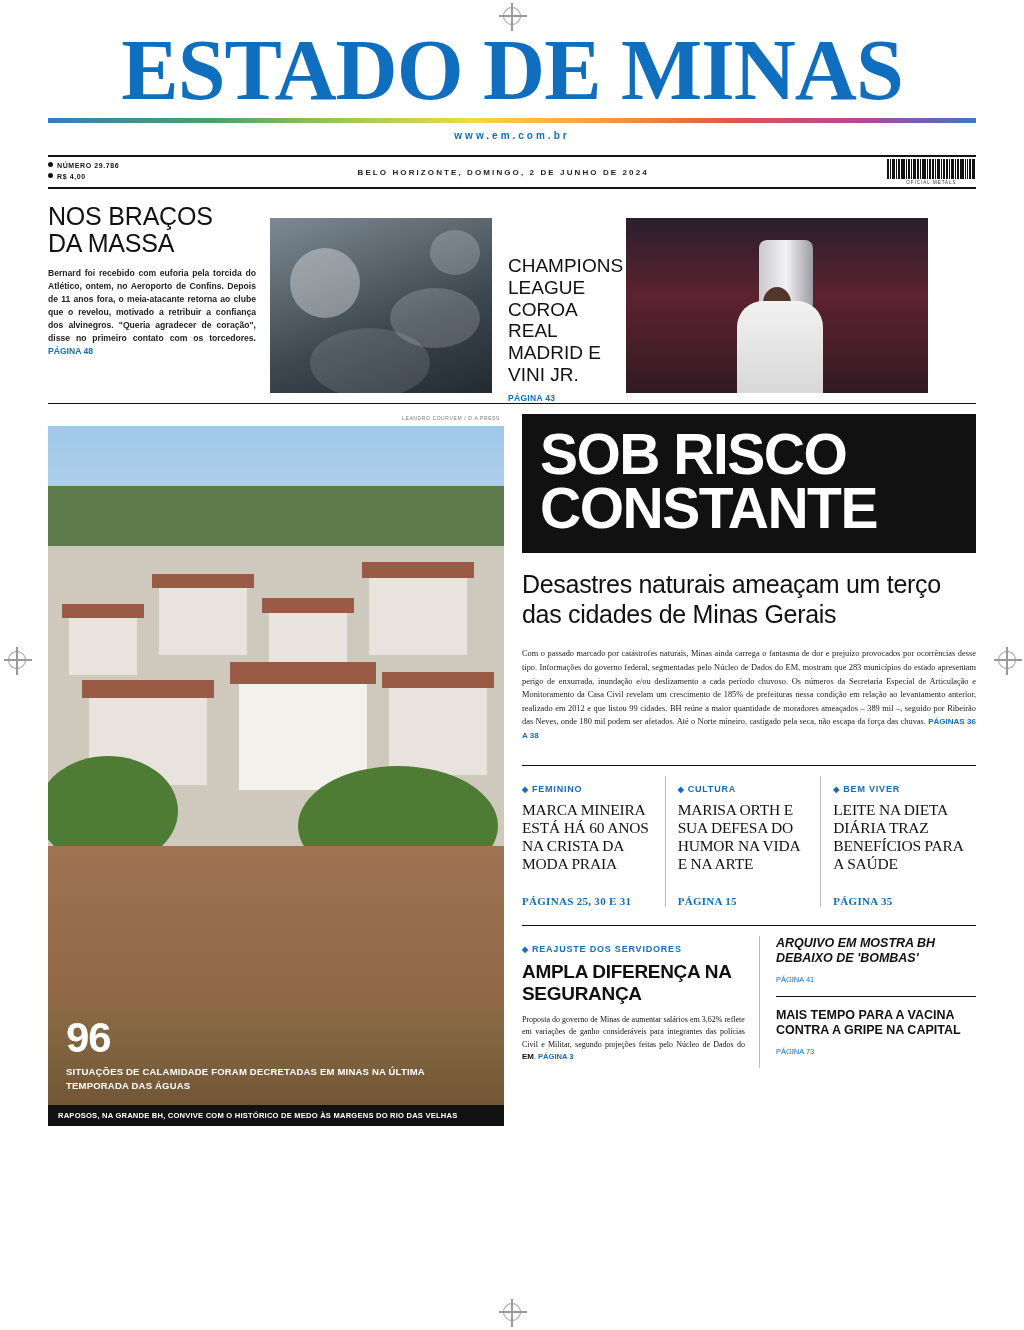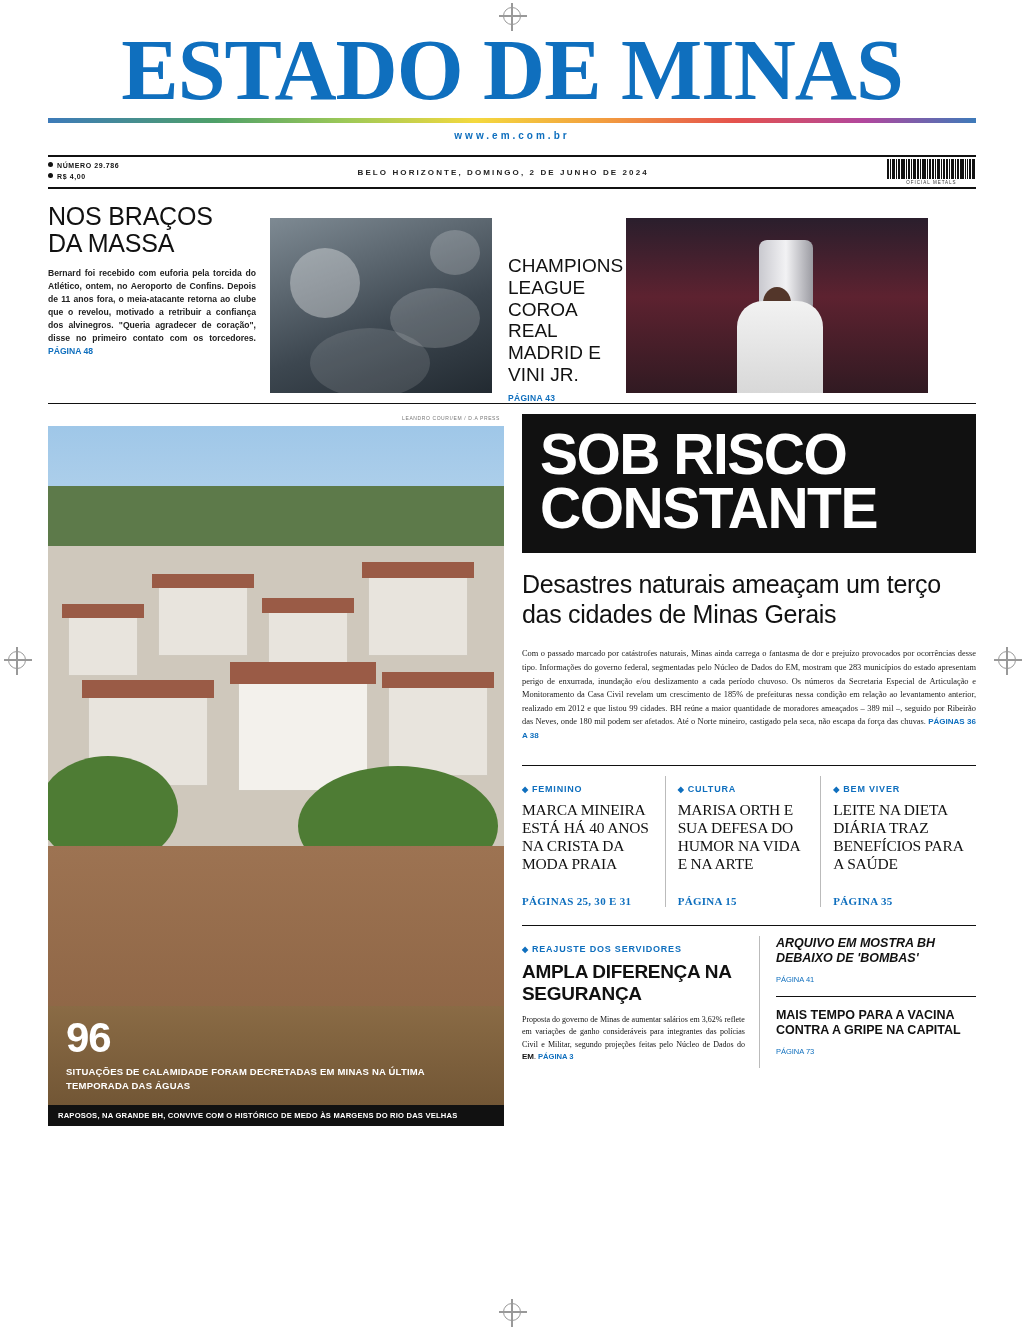--- a/index.html
+++ b/index.html
@@ -303,21 +303,21 @@
       </div>
       <div class="deck">Desastres naturais ameaçam um terço das cidades de Minas Gerais</div>
       <div class="lead">
         <span>Com o passado marcado por catástrofes naturais, Minas ainda carrega o fantasma de dor e prejuízo provocados por ocorrências desse tipo. Informações do governo federal, segmentadas pelo Núcleo de Dados do EM, mostram que 283 municípios do estado apresentam perigo de enxurrada, inundação e/ou deslizamento a cada período chuvoso. Os números da Secretaria Especial de Articulação e Monitoramento da Casa Civil revelam um crescimento de 185% de prefeituras nessa condição em relação ao levantamento anterior, realizado em 2012 e que listou 99 cidades. BH reúne a maior quantidade de moradores ameaçados – 389 mil –, seguido por Ribeirão das Neves, onde 180 mil podem ser afetados. Até o Norte mineiro, castigado pela seca, não escapa da força das chuvas.</span>
         <span class="pg">PÁGINAS 36 A 38</span>
       </div>
 
       <div class="minicols">
         <div class="minicol">
           <div class="kicker"><span class="dia">◆</span><span>FEMININO</span></div>
-          <div class="mini-title">MARCA MINEIRA ESTÁ HÁ 40 ANOS NA CRISTA DA MODA PRAIA</div>
+          <div class="mini-title">MARCA MINEIRA ESTÁ HÁ 60 ANOS NA CRISTA DA MODA PRAIA</div>
           <div class="mini-page">PÁGINAS 25, 30 E 31</div>
         </div>
         <div class="minicol">
           <div class="kicker"><span class="dia">◆</span><span>CULTURA</span></div>
           <div class="mini-title">MARISA ORTH E SUA DEFESA DO HUMOR NA VIDA E NA ARTE</div>
           <div class="mini-page">PÁGINA 15</div>
         </div>
         <div class="minicol">
           <div class="kicker"><span class="dia">◆</span><span>BEM VIVER</span></div>
           <div class="mini-title">LEITE NA DIETA DIÁRIA TRAZ BENEFÍCIOS PARA A SAÚDE</div>

